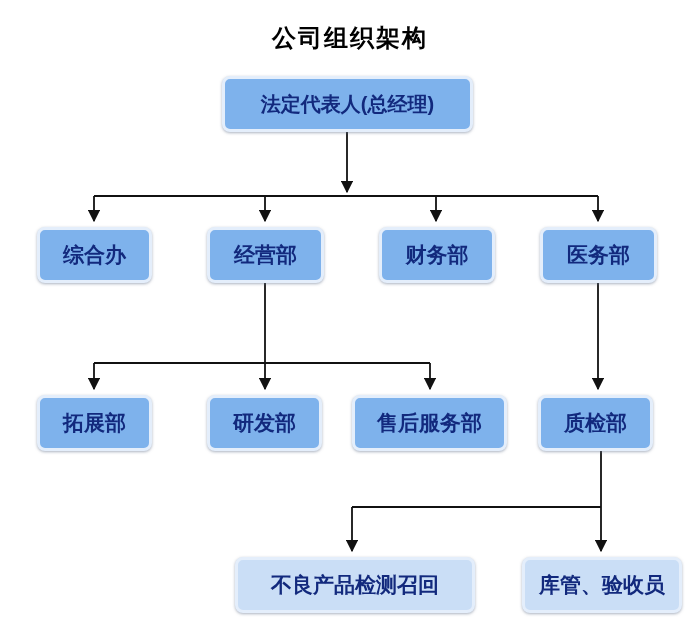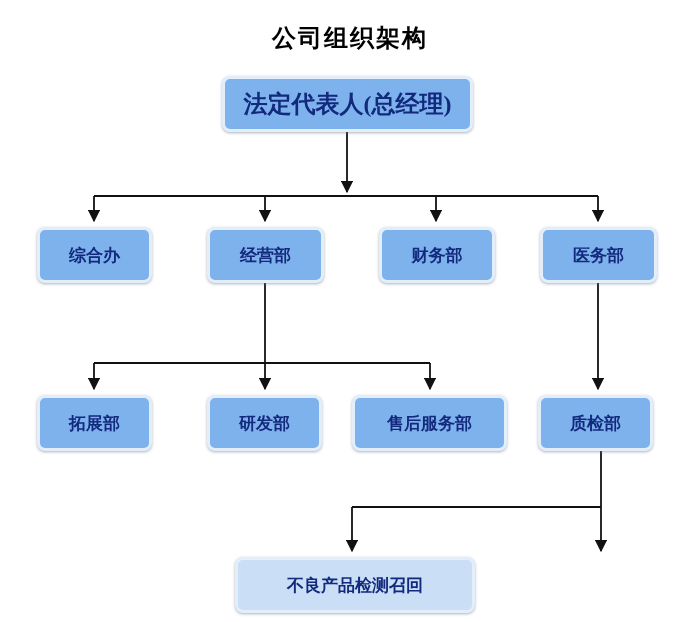--- a/index.html
+++ b/index.html
@@ -1,34 +1,34 @@
 <!DOCTYPE html>
 <html><head>
 <meta charset="utf-8">
 <style>
   html,body{margin:0;padding:0;background:#fff;}
   #canvas{
     position:relative;width:700px;height:622px;background:#ffffff;overflow:hidden;
-    font-family:Liberation Serif, serif;
+    font-family:Liberation Sans, sans-serif;
   }
   .chart-title{
     position:absolute;top:22px;left:0;width:700px;text-align:center;
     font-size:24px;font-weight:bold;color:#000000;letter-spacing:2px;
   }
   .edges{position:absolute;left:0;top:0;}
   .node{
     position:absolute;box-sizing:border-box;
     background:#7eb2ec;
     border:3px solid #e4eefb;
     border-radius:8px;
     box-shadow:0 1px 3px rgba(100,115,140,.55);
     color:#12297d;
     font-weight:bold;
     display:flex;align-items:center;justify-content:center;
-    font-size:17px;
+    font-size:21px;
     white-space:nowrap;
   }
   .node.light{background:#cadef6;}
 </style>
 </head>
 <body>
 
 <div id="canvas">
 
   <div class="chart-title">公司组织架构</div>
@@ -54,27 +54,28 @@
       <line x1="430" y1="363" x2="430" y2="389" marker-end="url(#arw)"></line>
 
       <line x1="598" y1="283" x2="598" y2="389" marker-end="url(#arw)"></line>
 
       <line x1="601" y1="451" x2="601" y2="551" marker-end="url(#arw)"></line>
       <line x1="352" y1="507" x2="601" y2="507"></line>
       <line x1="352" y1="507" x2="352" y2="551" marker-end="url(#arw)"></line>
     </g>
   </svg>
 
-  <div class="node" style="left:222px;top:76px;width:251px;height:56px;font-size:24px">法定代表人(总经理)</div>
+  <div class="node" style="left:222px;top:76px;width:251px;height:56px;font-size:20px">法定代表人(总经理)</div>
 
   <div class="node" style="left:37px;top:227px;width:115px;height:56px">综合办</div>
   <div class="node" style="left:207px;top:227px;width:117px;height:56px">经营部</div>
   <div class="node" style="left:540px;top:227px;width:117px;height:56px">医务部</div>
   <div class="node" style="left:379px;top:227px;width:116px;height:56px">财务部</div>
 
   <div class="node" style="left:37px;top:395px;width:115px;height:56px">拓展部</div>
   <div class="node" style="left:352px;top:395px;width:155px;height:56px">售后服务部</div>
   <div class="node" style="left:207px;top:395px;width:115px;height:56px">研发部</div>
   <div class="node" style="left:538px;top:395px;width:115px;height:56px">质检部</div>
 
   <div class="node light" style="left:235px;top:557px;width:240px;height:56px">不良产品检测召回</div>
+  <div class="node light" style="left:522px;top:557px;width:160px;height:56px">库管、验收员</div>
 
 </div>
 
 </body></html>

